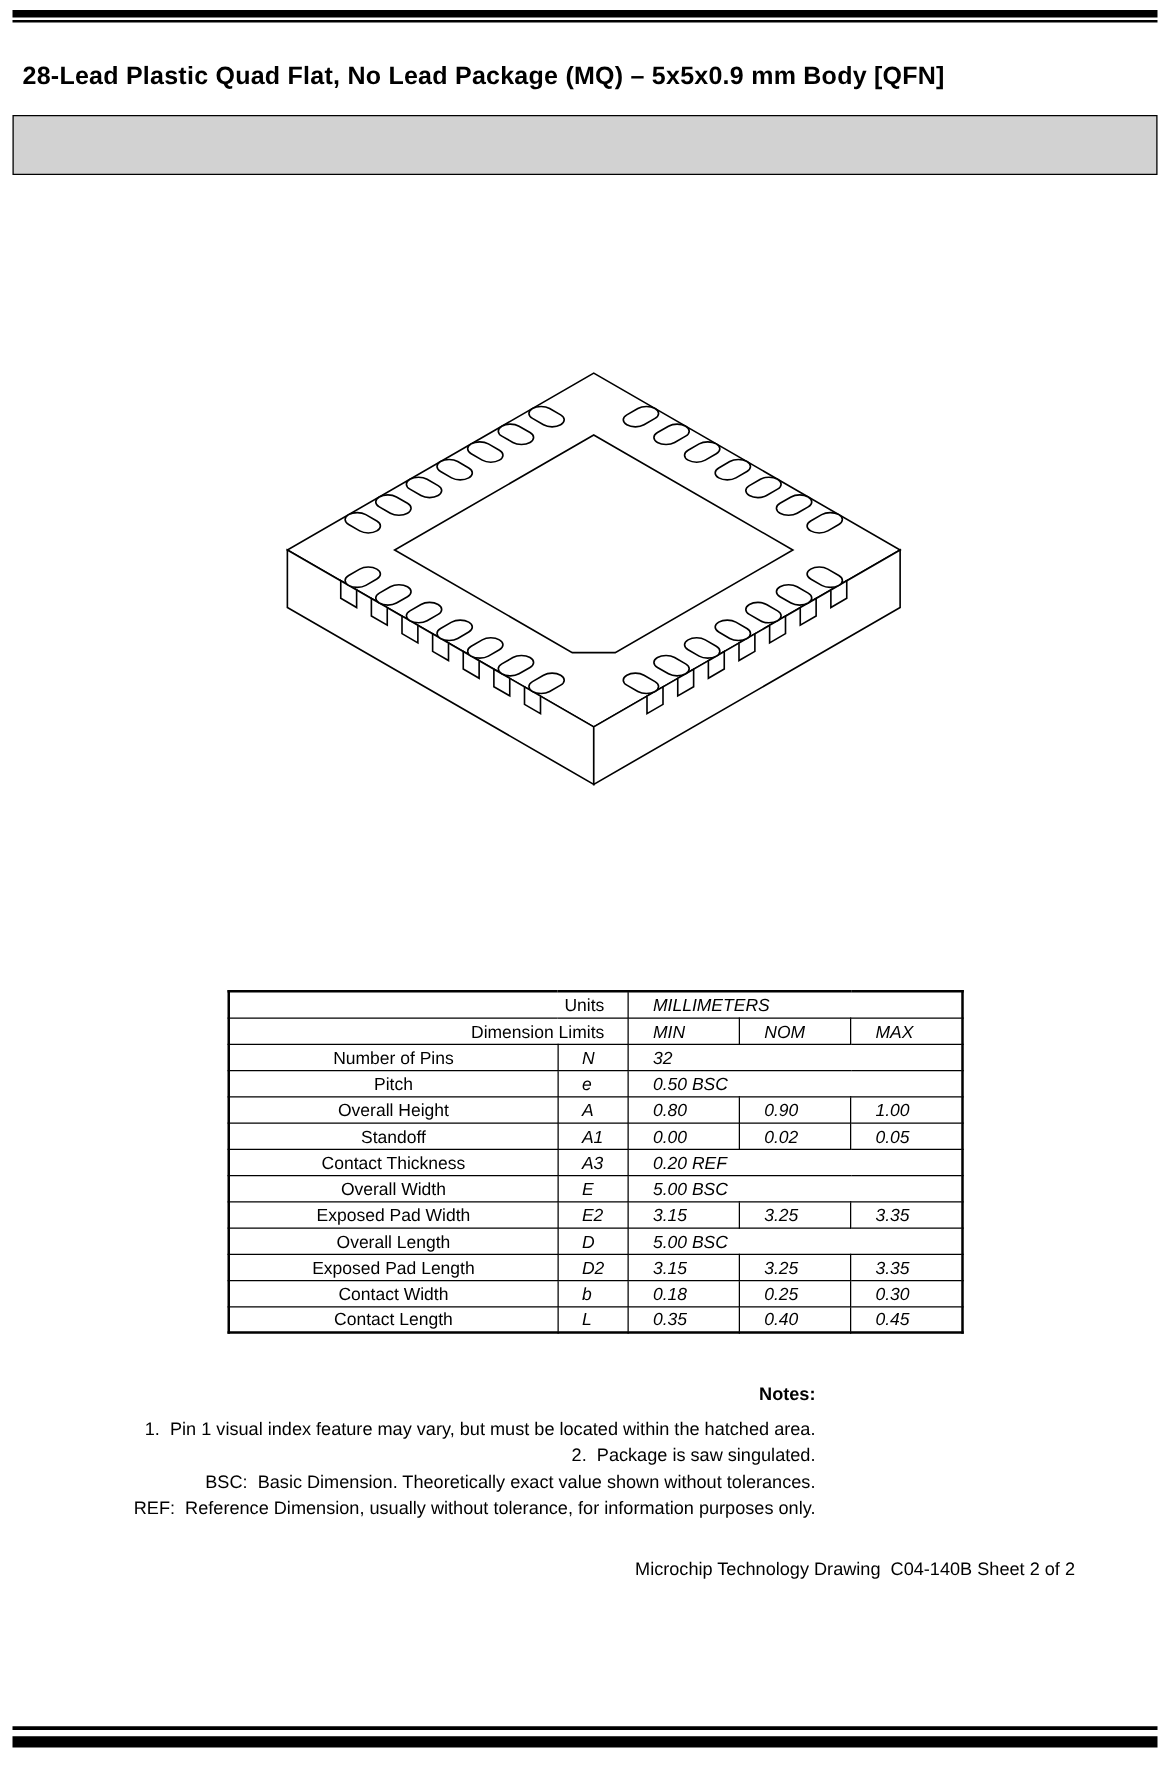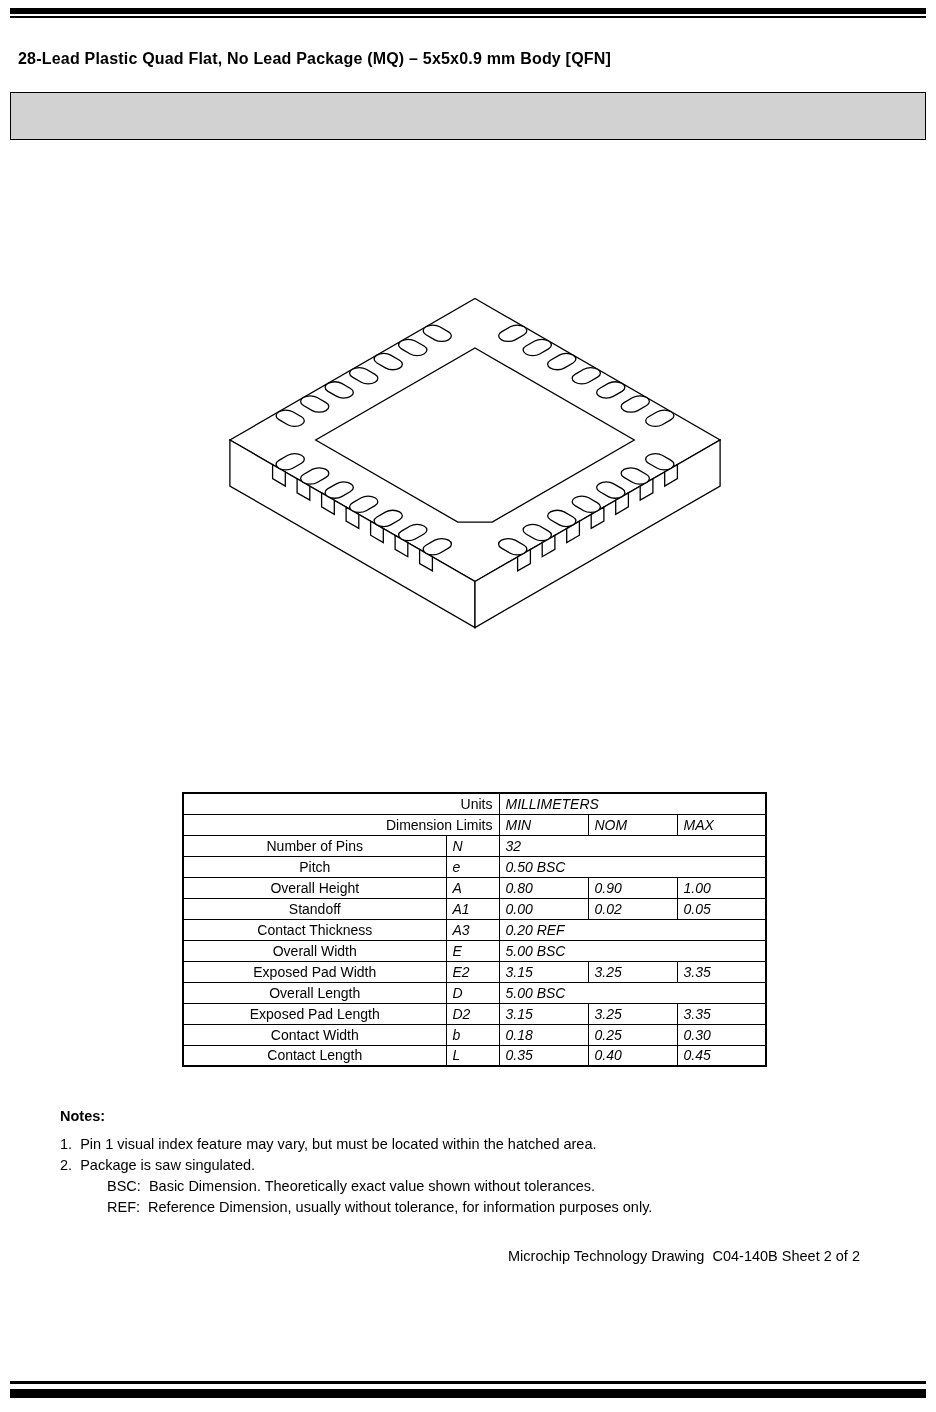--- a/index.html
+++ b/index.html
@@ -9,40 +9,40 @@
     font-family:"Liberation Sans", sans-serif; color:#000; overflow:hidden;
   }
   .bar { position:absolute; left:10px; right:10px; background:#000; }
   #bar-top-1 { top:8px;  height:6px; }
   #bar-top-2 { top:16px; height:2px; }
   #bar-bot-1 { top:1381px; height:3px; }
   #bar-bot-2 { top:1389px; height:9px; }
 
   .title {
     position:absolute; left:18px; top:50px;
-    font-size:16px; font-weight:bold; letter-spacing:0.2px;
+    font-size:20px; font-weight:bold; letter-spacing:0.2px;
   }
   .note-box {
     position:absolute; left:10px; right:10px; top:92px; height:48px;
     background:#d2d2d2; border:1px solid #000;
   }
   #pkg-svg { position:absolute; left:0; top:280px; }
   #pkg-svg polygon, #pkg-svg rect { fill:#fff; stroke:#000; stroke-width:1.3; }
 
   .dim-table {
     position:absolute; left:182px; top:792px;
     border-collapse:collapse; font-size:14px;
     border:2px solid #000;
   }
-  .dim-table td { border:1px solid #000; height:21px; padding:0 6px; white-space:nowrap; }
+  .dim-table td { border:1px solid #000; height:21px; padding:0 19px; white-space:nowrap; }
   .c-center { text-align:left;font-style:italic; }
   .c-right  { text-align:right; padding-right:8px; }
   .c-name   { text-align:center; }
 
-  .notes { position:absolute; left:60px; top:1106px; font-size:14.5px; line-height:21px; }
+  .notes { position:absolute; left:60px; top:1106px; font-size:14.5px; line-height:21px;text-align:right; }
   .notes-heading { font-weight:bold; margin-bottom:7px; }
   .note-item { white-space:pre; }
   .note-def  { white-space:pre; margin-left:47px; }
 
   .footer {
     position:absolute; right:76px; top:1248px;
     font-size:14.5px; white-space:pre;
   }
 </style>
 </head>

